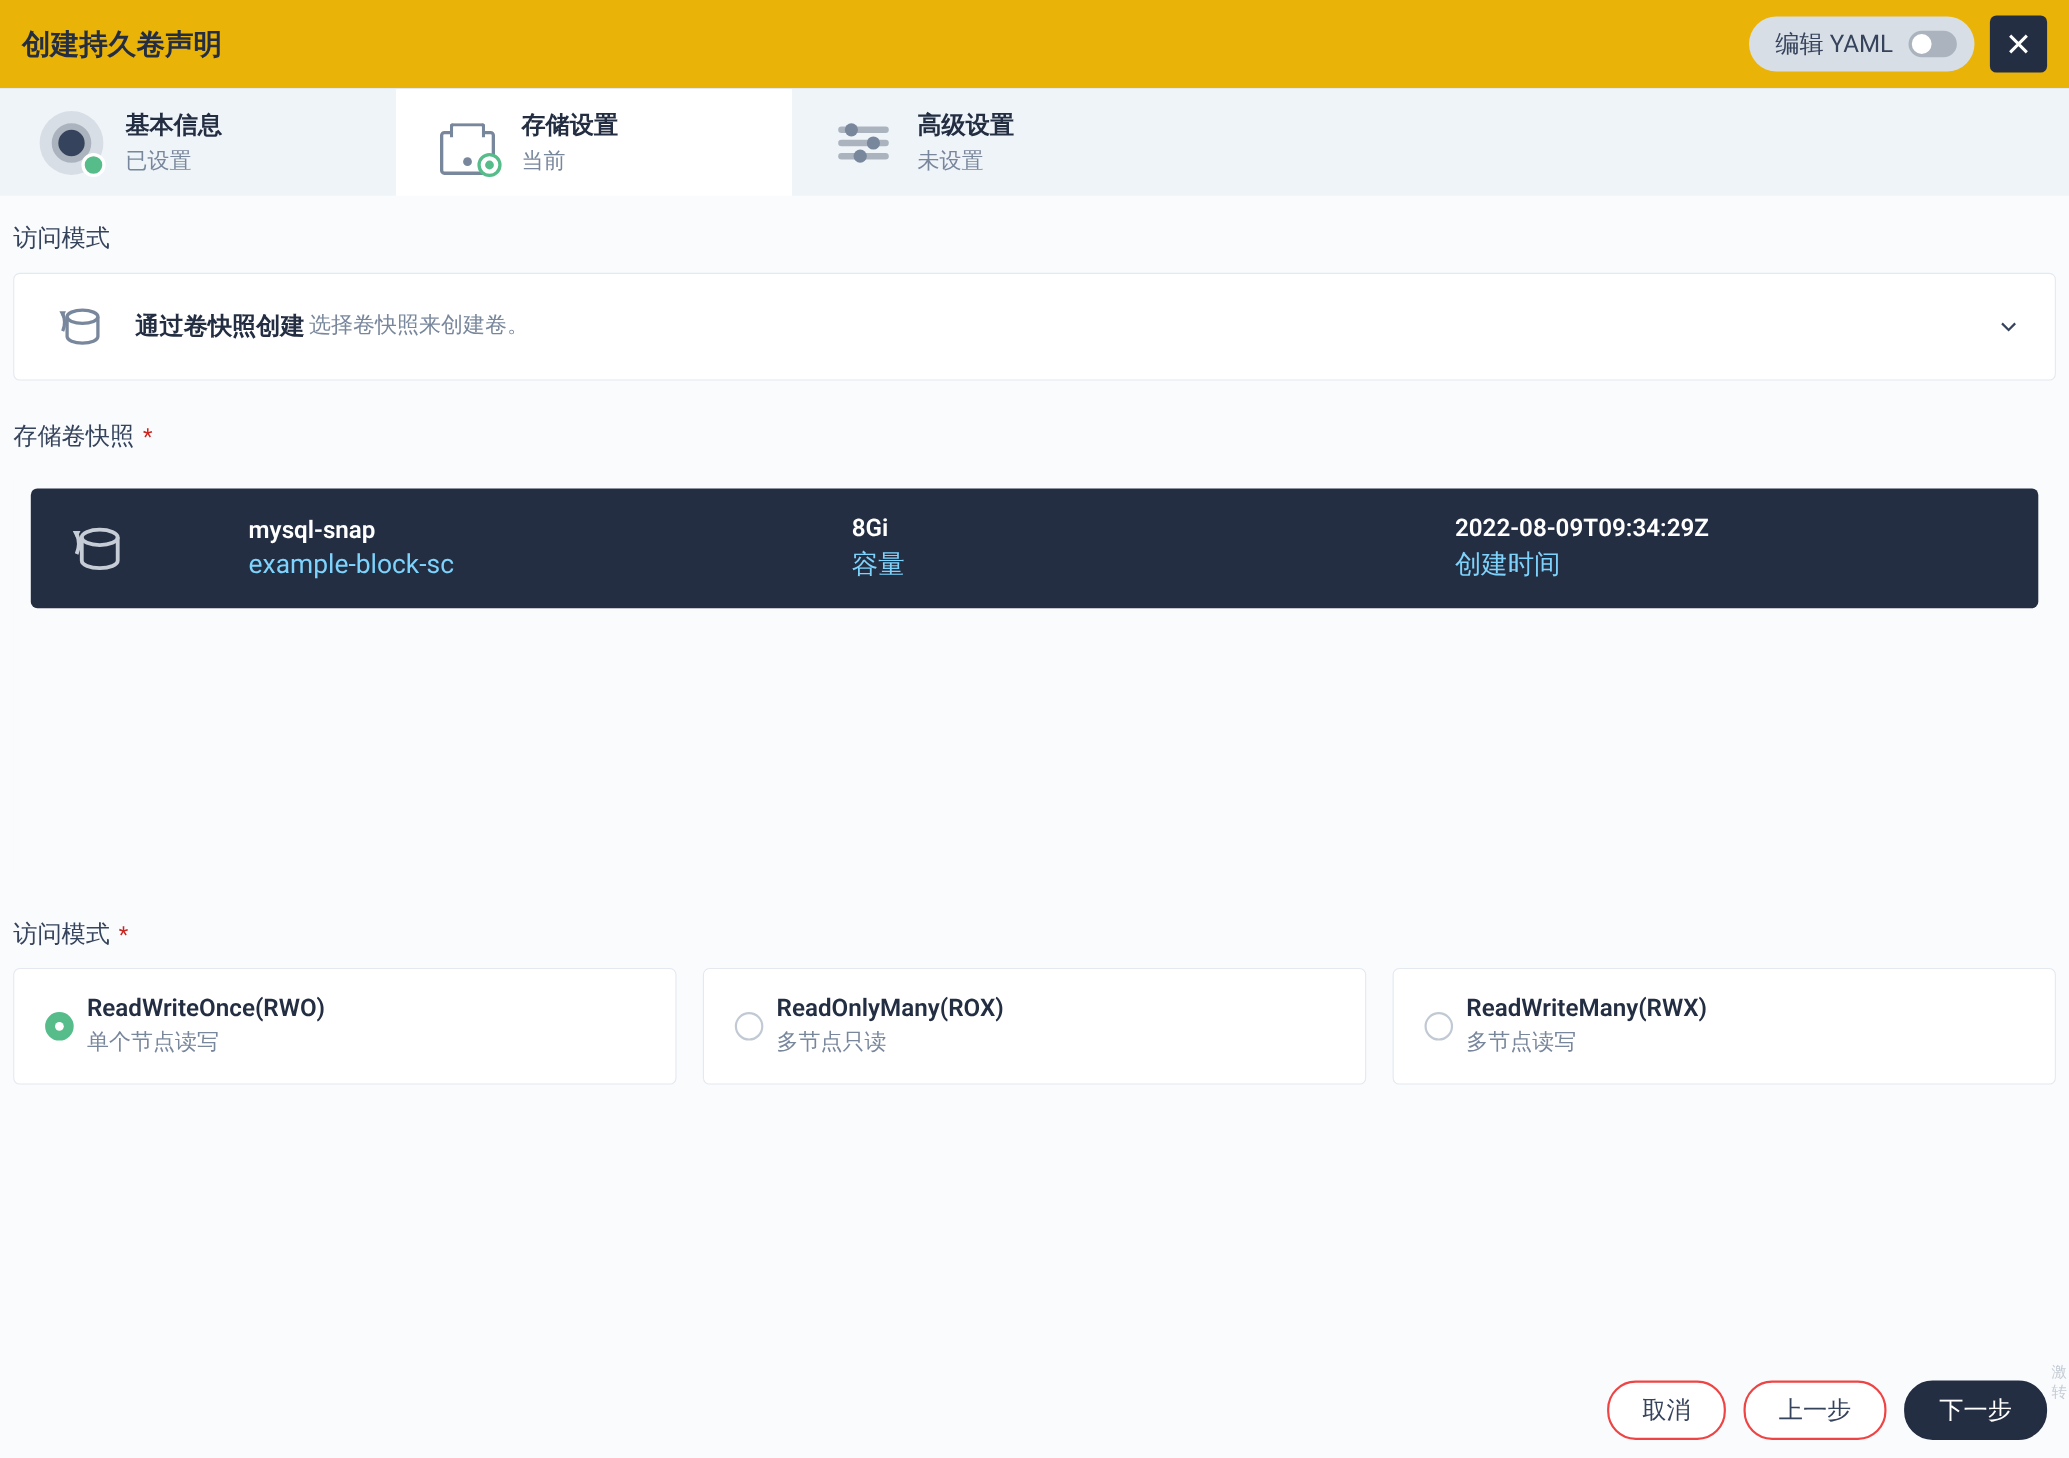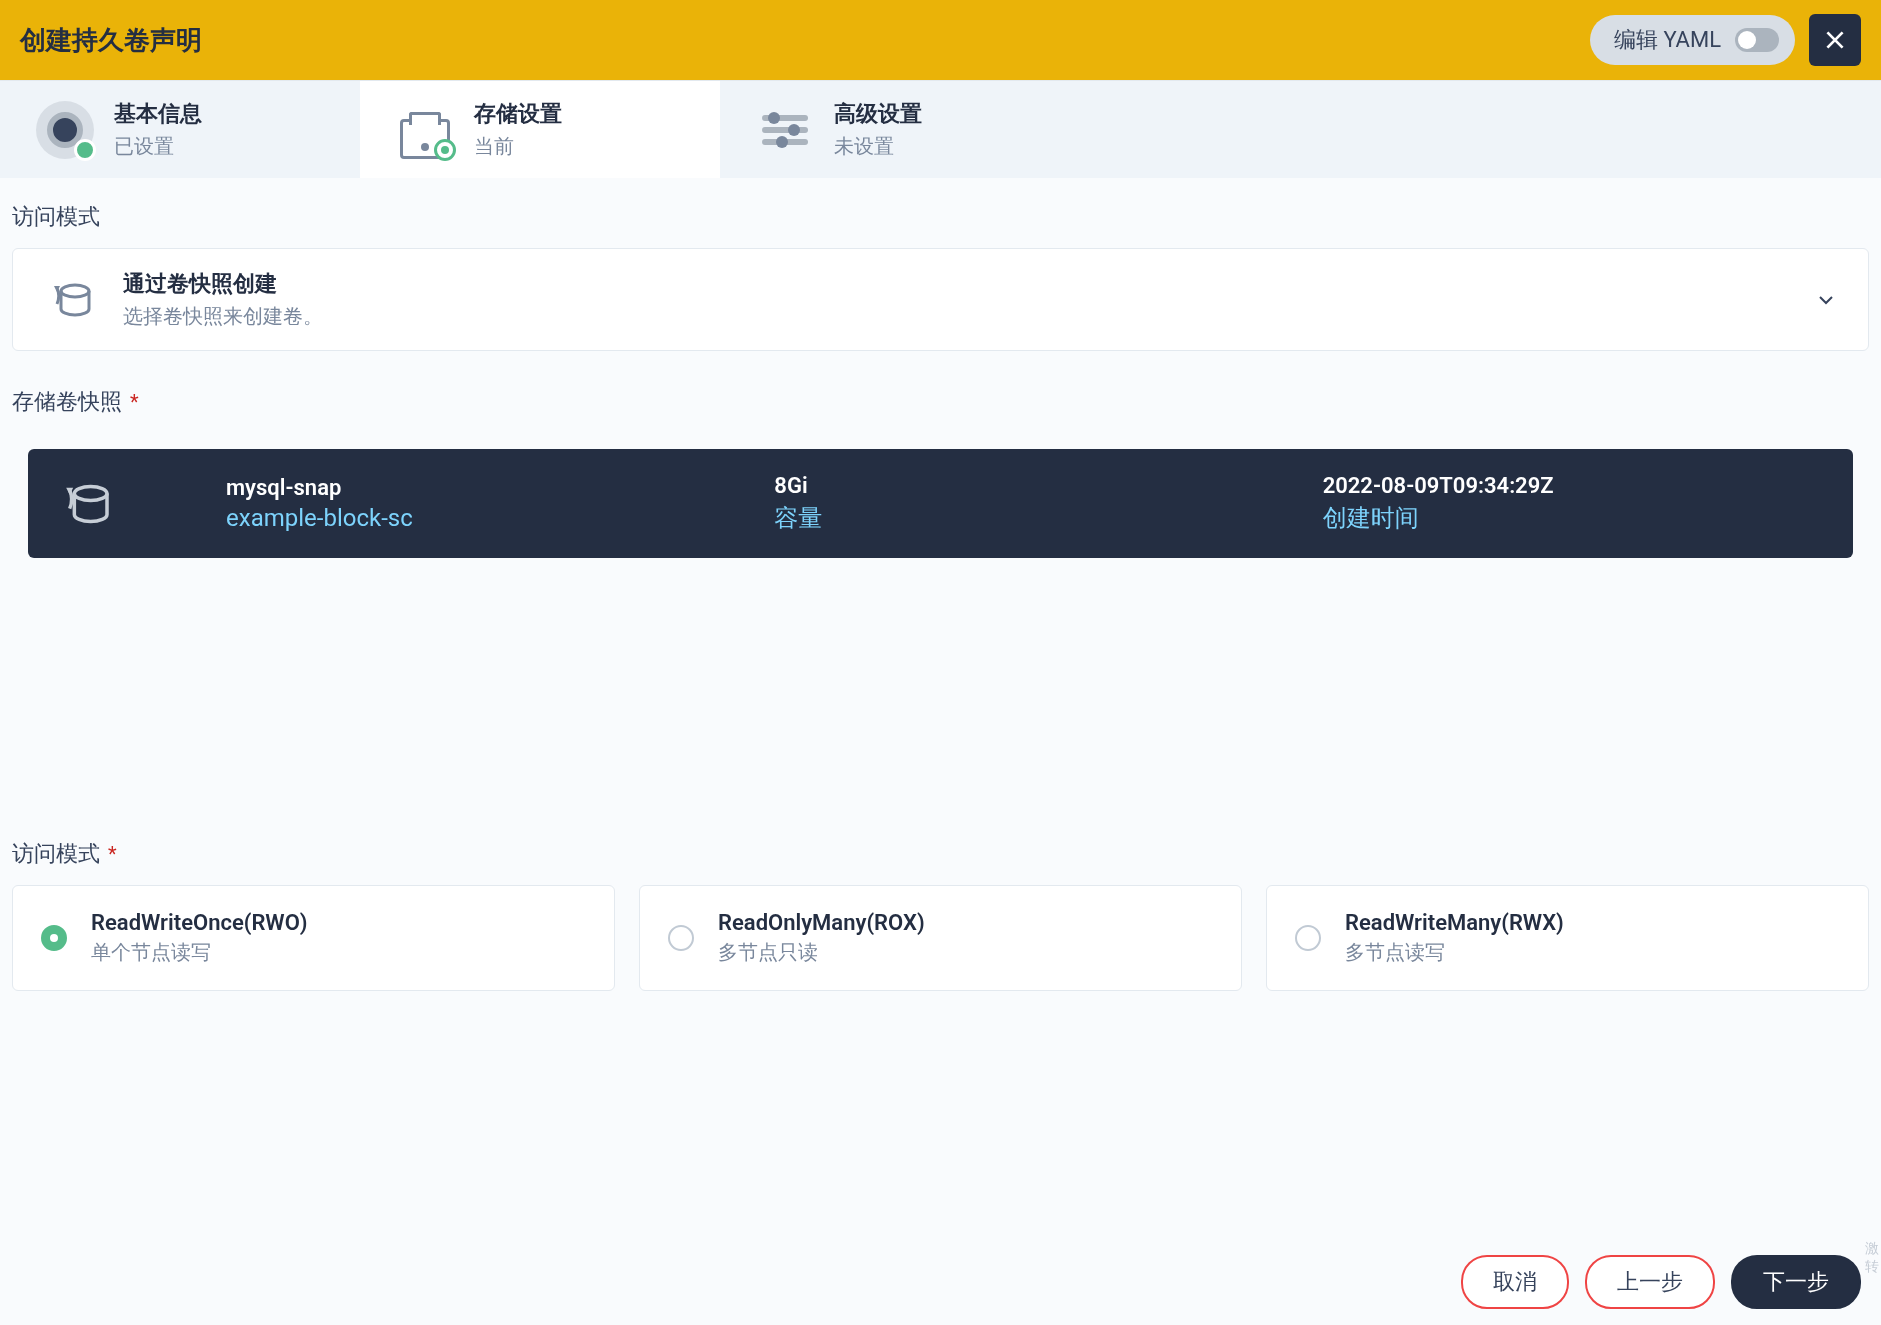--- a/index.html
+++ b/index.html
@@ -227,21 +227,21 @@
       justify-content: space-between;
       margin-bottom: 36px;
       cursor: pointer;
     }
     .creation-left{display:flex;align-items:center;gap:24px;}
     .snapshot-icon{
       width:56px;height:56px;
       display:flex;align-items:center;justify-content:center;
     }
     .snapshot-icon svg{width:48px;height:48px;}
-    .creation-text{display:flex;flex-direction:column;gap:4px;}
+    .creation-text{display:flex;flex-direction:row;gap:4px;}
     .creation-title{font-size:22px;font-weight:600;color:#242e42;}
     .creation-desc{font-size:20px;color:#79879c;}
     .chevron-down{
       width:24px;height:24px;
     }
     .chevron-down svg{width:24px;height:24px;stroke:#36435c;stroke-width:2;fill:none;}
     
     
     .snapshot-panel{
       background:#f9fbfd;
@@ -273,21 +273,21 @@
       grid-template-columns: repeat(3, 1fr);
       gap:24px;
     }
     .mode-card{
       background:#fff;
       border:1px solid #e3e9ef;
       border-radius:6px;
       padding:24px 28px;
       display:flex;
       align-items:center;
-      gap:24px;
+      gap:12px;
       cursor:pointer;
     }
     .radio{
       width:26px;height:26px;border-radius:50%;
       border:2px solid #c1cad4;
       display:flex;align-items:center;justify-content:center;
       flex-shrink:0;
     }
     .radio.selected{
       border-color:#55bc8a;

